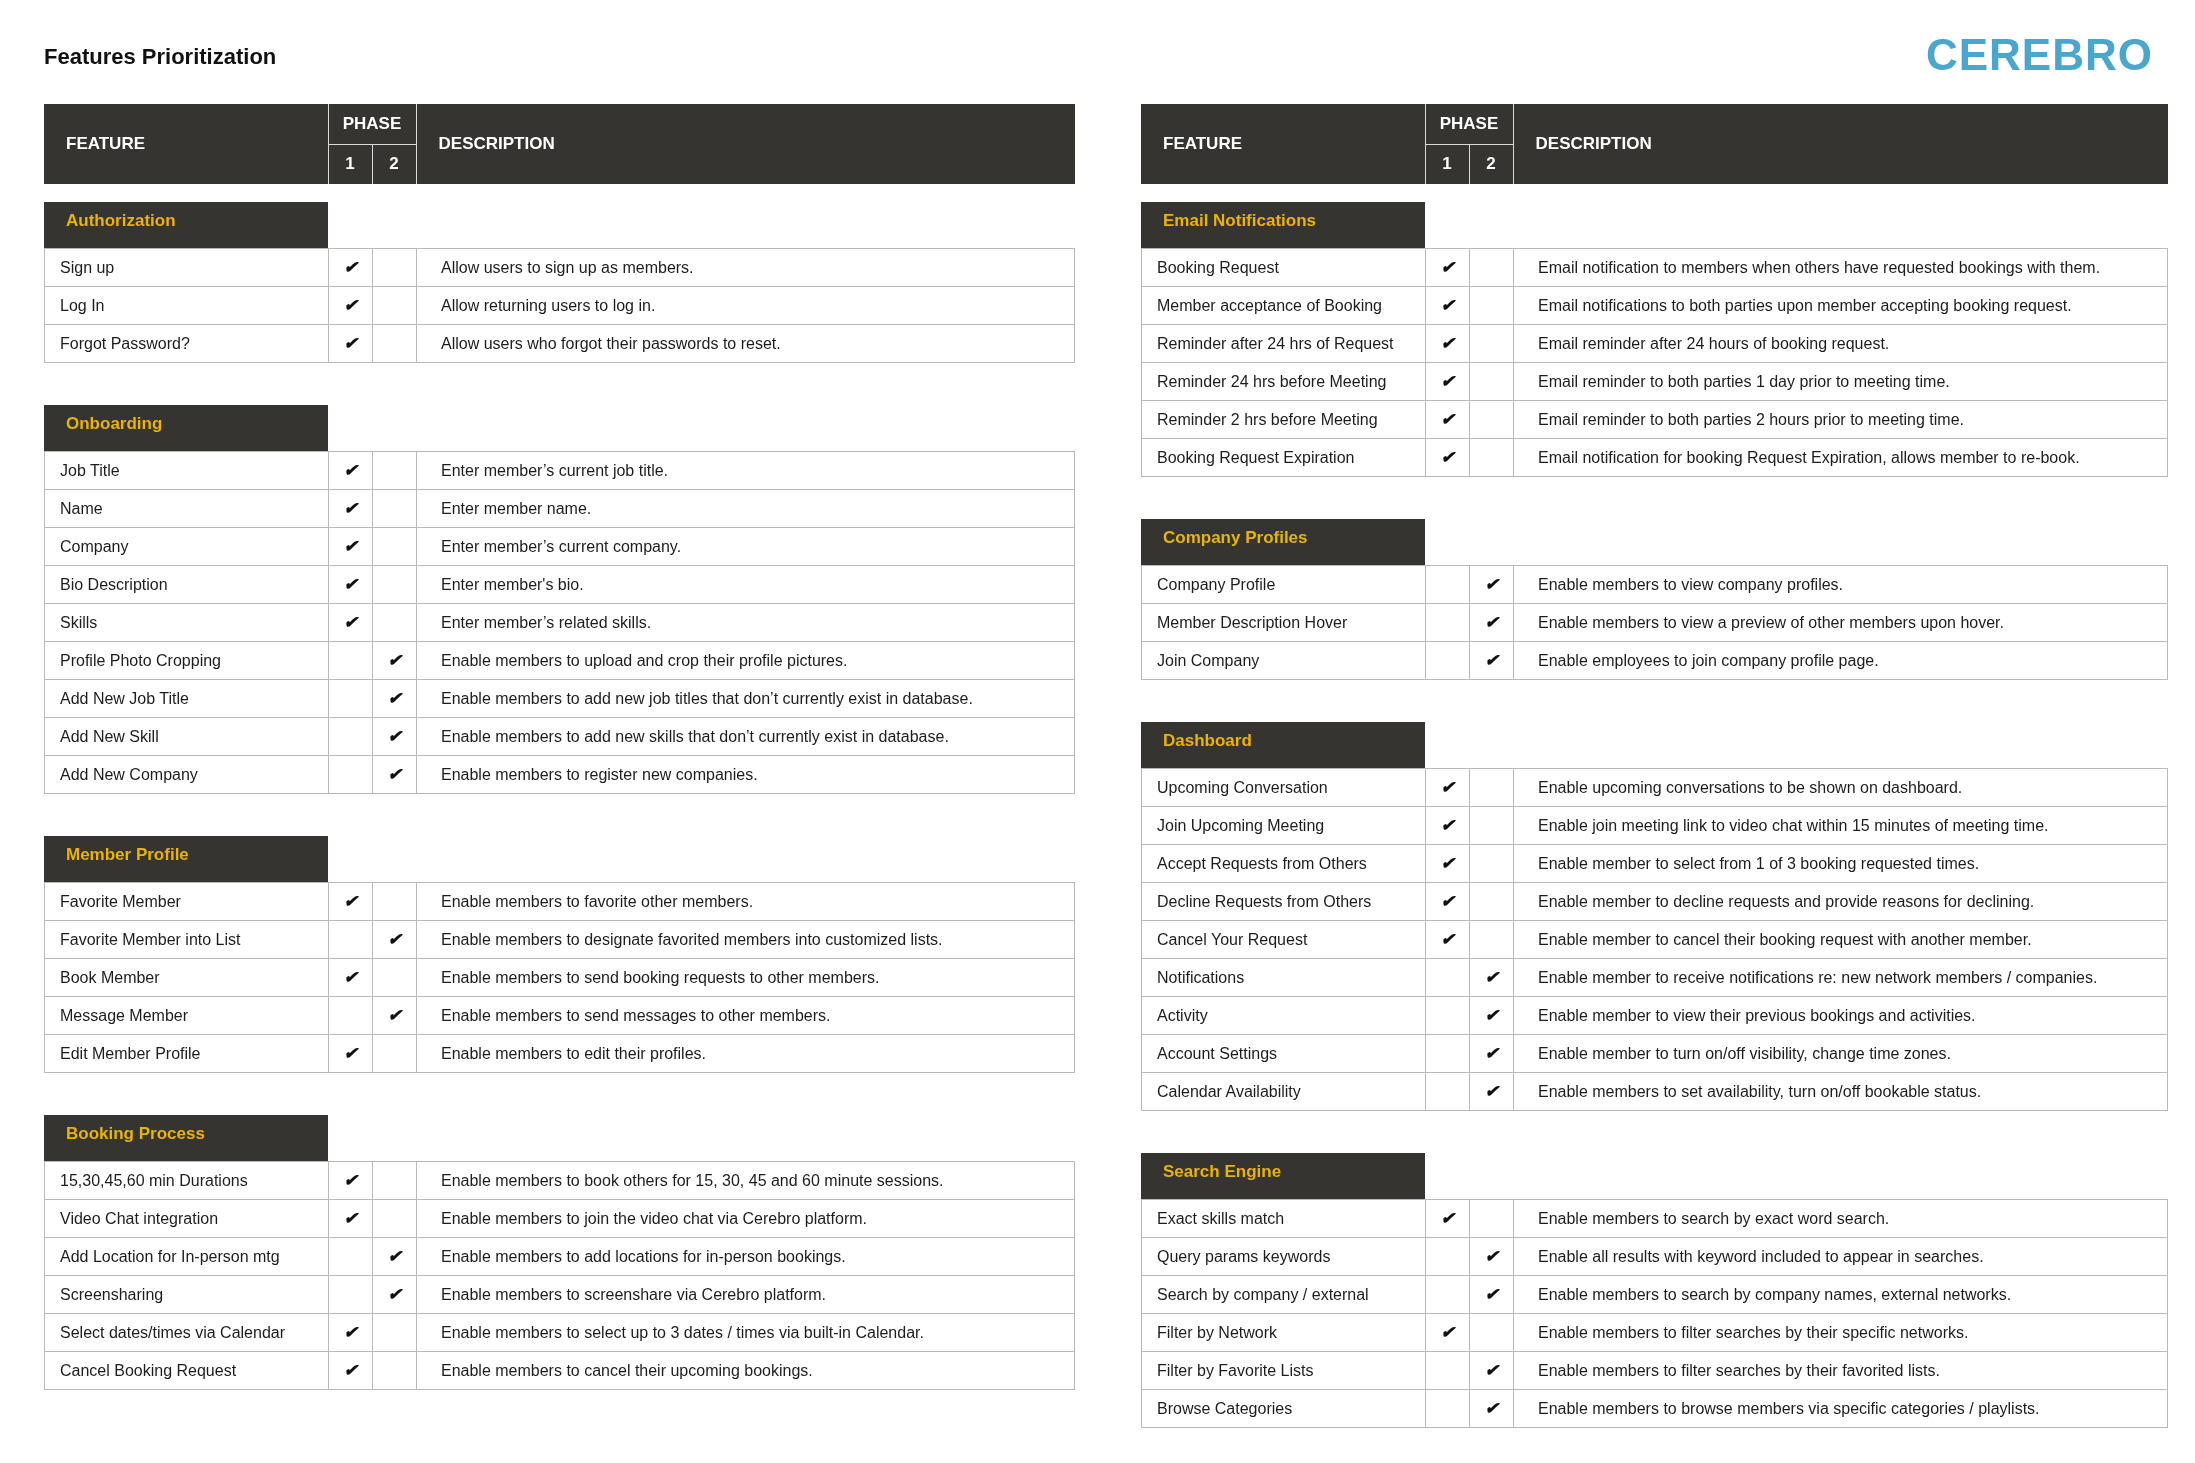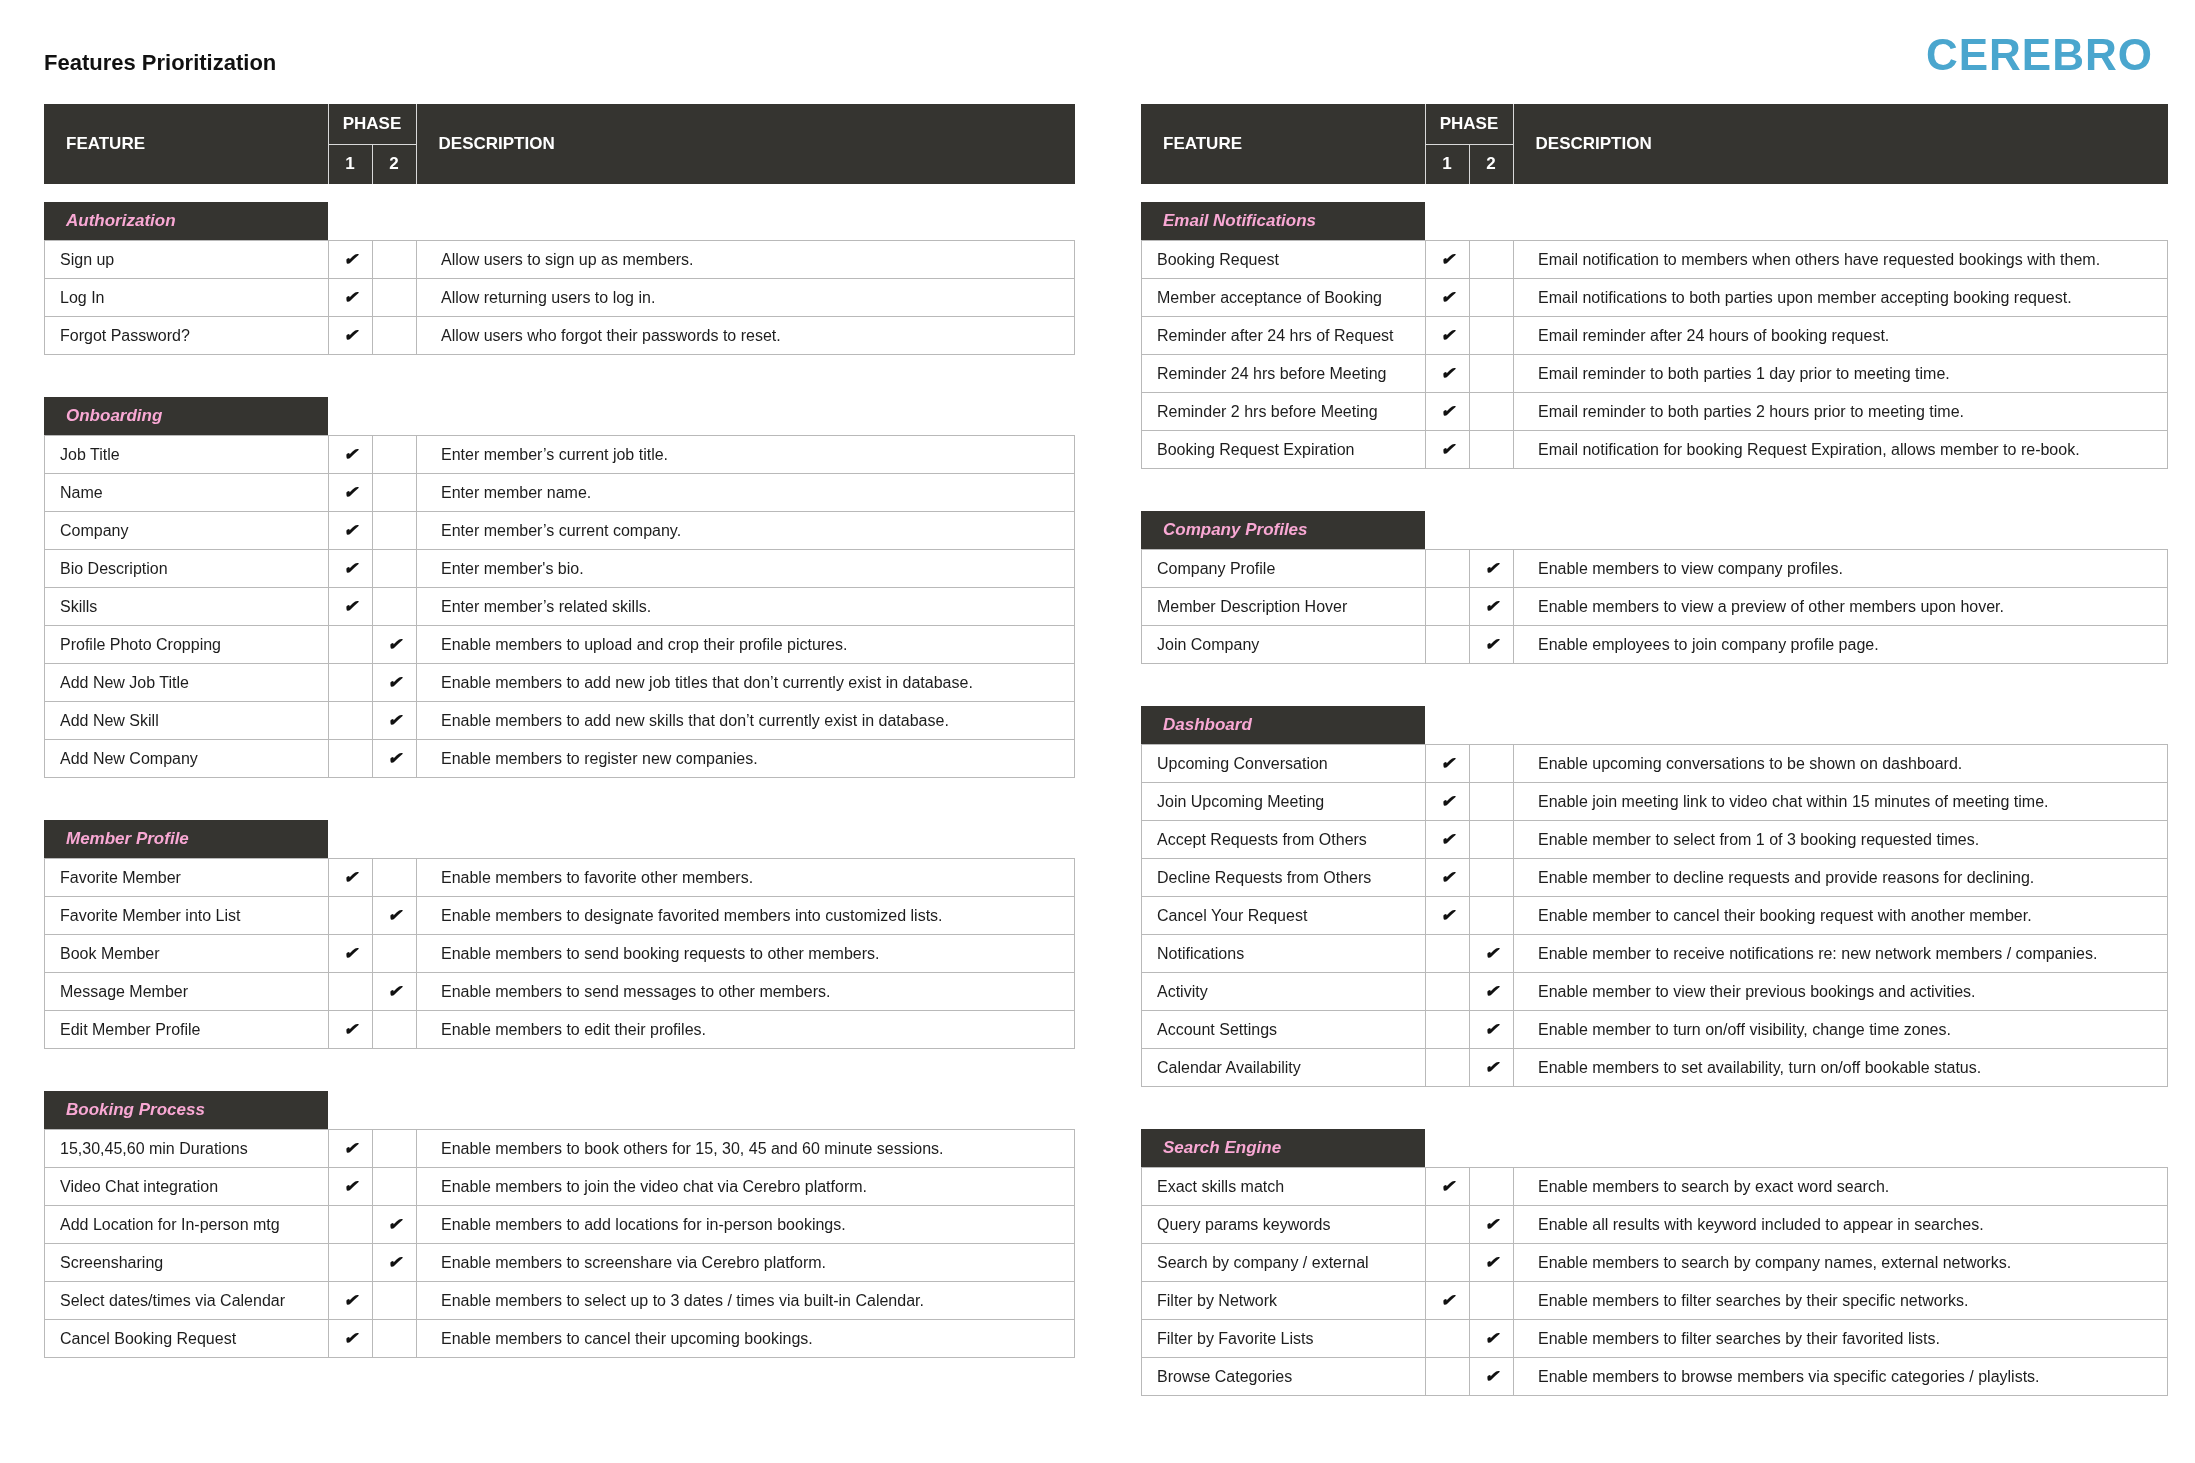--- a/index.html
+++ b/index.html
@@ -11,21 +11,21 @@
     color:#1d1d1d;
     overflow:hidden;
     position:relative;
   }
   .topbar {
     display:flex; justify-content:space-between; align-items:flex-start;
     padding:30px 30px 0 44px;
   }
   .page-title {
     font-size:22px; font-weight:bold; color:#111;
-    margin-top:20px;
+    margin-top:14px;
   }
   .logo {
     font-size:44px; font-weight:800; letter-spacing:1px;
     color:#4aa6ce;
     margin-right:12px;
     font-family:"Liberation Sans", sans-serif;
   }
   .columns {
     display:flex; gap:66px;
     padding-left:44px;
@@ -49,25 +49,24 @@
     border-left:1px solid #d9d9d9; border-right:1px solid #d9d9d9;
     border-bottom:1px solid #d9d9d9;
   }
   .hdr-table th.p1 { text-align:center; border-left:1px solid #d9d9d9; border-right:1px solid #d9d9d9; }
   .hdr-table th.p2 { text-align:center; border-right:1px solid #d9d9d9; }
 
   
   .section { margin-top:42px; }
   .section:first-of-type { margin-top:18px; }
   .section-title {
-    width:284px; height:38px;
-    background:#353430; color:#f9a8d4;
+    width:284px; height:46px;
+    background:#353430; color:#eab308;
     font-size:17px; font-weight:bold; line-height:38px;
     padding-left:22px;
-    font-style:italic;
   }
   .rows-table td {
     border:1px solid #b9b9b9;
     height:38px;
     font-size:16px;
     padding:0;
     vertical-align:middle;
     background:#ffffff;
   }
   .rows-table td.feature { padding-left:15px; }

